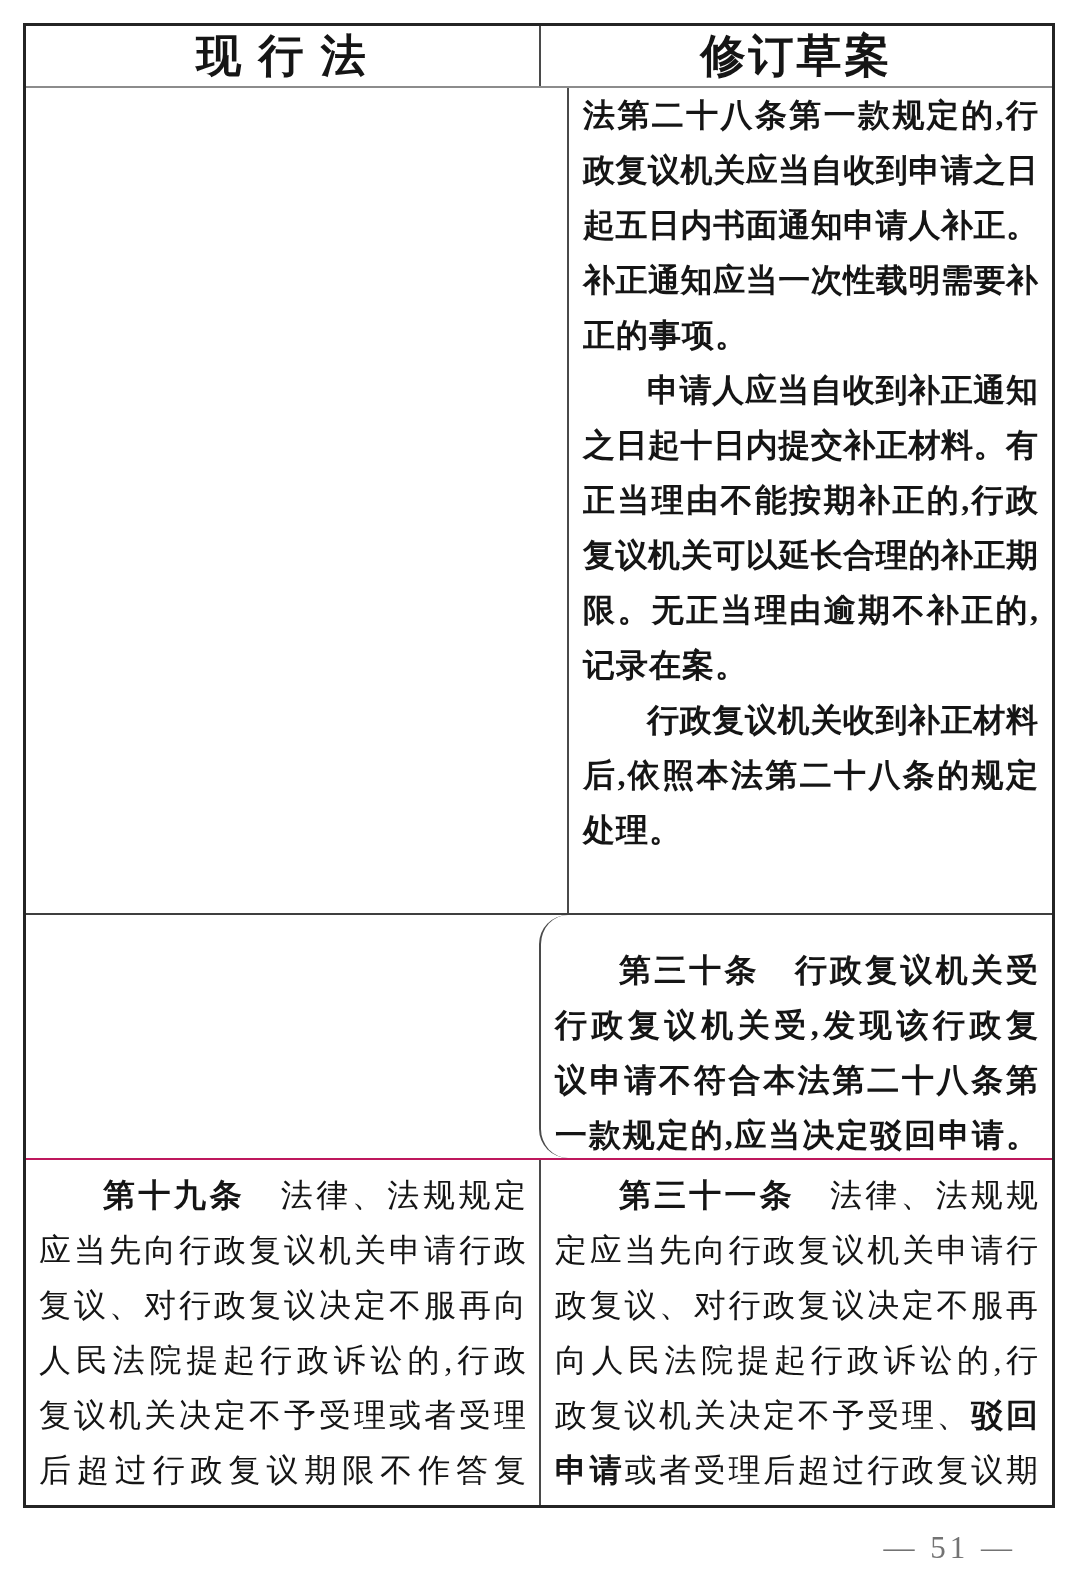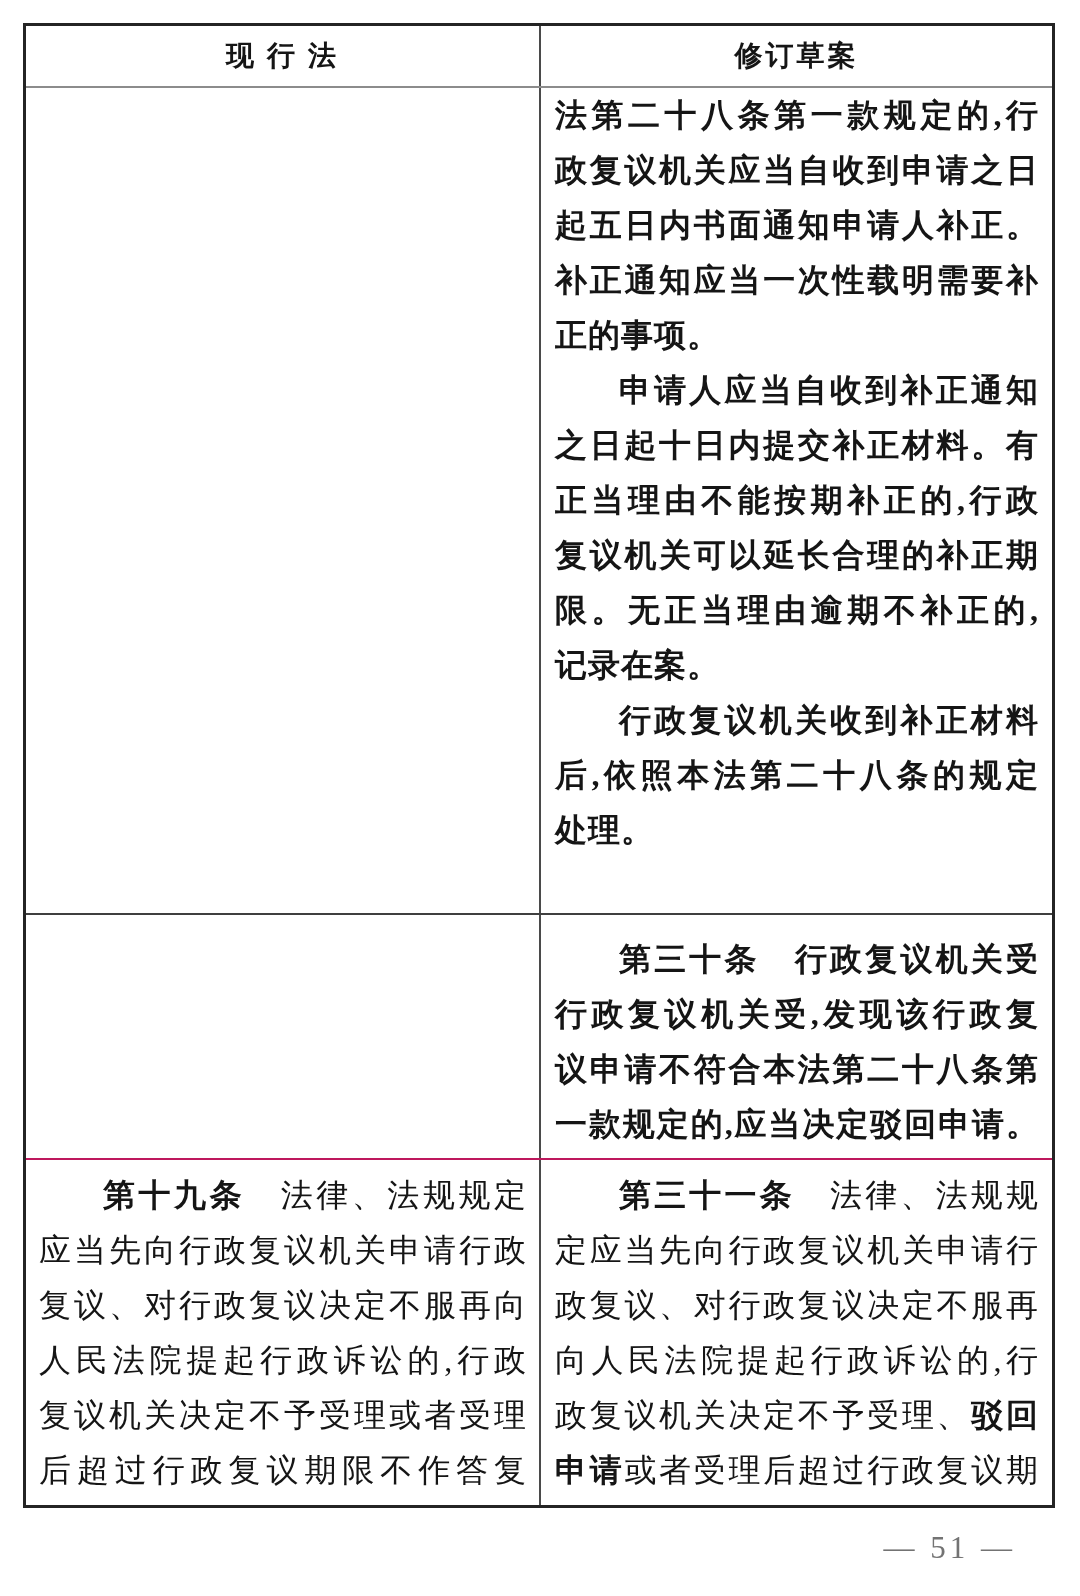--- a/index.html
+++ b/index.html
@@ -18,37 +18,37 @@
     box-sizing:border-box;
     display:flex;flex-direction:column;
   }
   .thead{
     display:flex;height:62px;flex:0 0 62px;
     border-bottom:2px solid #8c8c8c;box-sizing:border-box;
     font-weight:700;
   }
   .th{
     display:flex;align-items:center;justify-content:center;
-    font-size:28px;letter-spacing:3px;
+    font-size:45px;letter-spacing:3px;
   }
   .th-left{width:513px;flex:0 0 513px;}
   .th-right{flex:1;border-left:2px solid #4a4a4a;box-sizing:border-box;}
   .trow{
     display:flex;box-sizing:border-box;overflow:hidden;
   }
-  .trow.r1{flex:0 0 825px;height:825px;}
+  .trow.r1{flex:0 0 825px;height:825px;padding-left:28px;}
   .trow.r2{flex:0 0 245px;height:245px;border-top:2px solid #3f3f3f;}
   .trow.r3{flex:1;border-top:2px solid #be185d;}
   .cell{
     box-sizing:border-box;overflow:hidden;
     font-size:32px;line-height:55px;
   }
   .cell-left{width:513px;flex:0 0 513px;padding:0 13px;}
   .cell-right{flex:1;border-left:2px solid #4a4a4a;padding:0 14px;}
-  .r2 .cell{padding-top:17px;}
+  .r2 .cell{padding-top:28px;border-radius:29px;}
   .r3 .cell{padding-top:8px;}
   .line{
     white-space:nowrap;
     text-align:left;
     letter-spacing:1px;
   }
   .line.full{
     white-space:normal;
     text-align:justify;
     text-align-last:justify;

